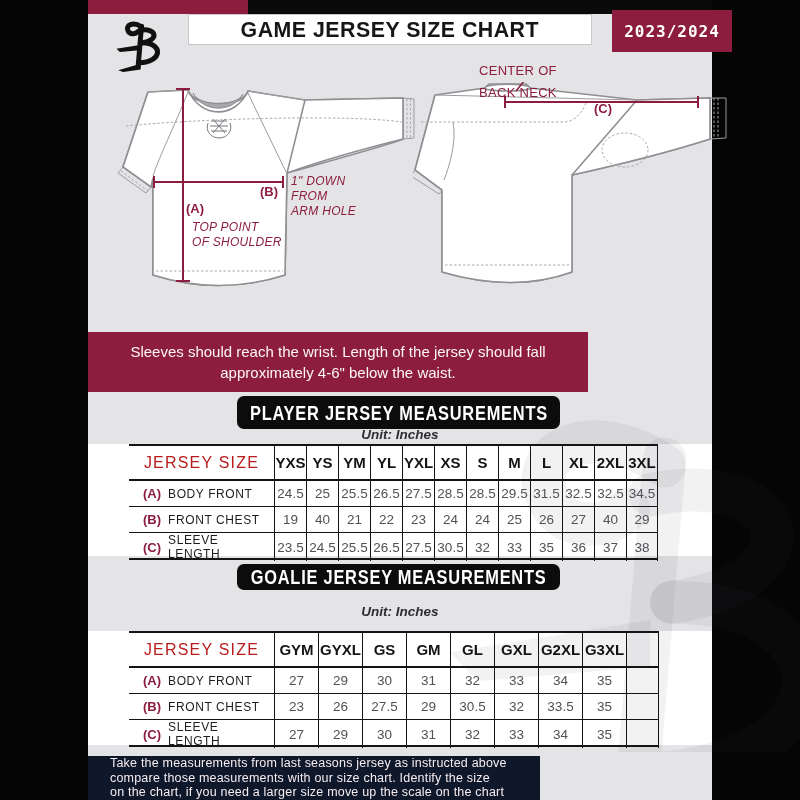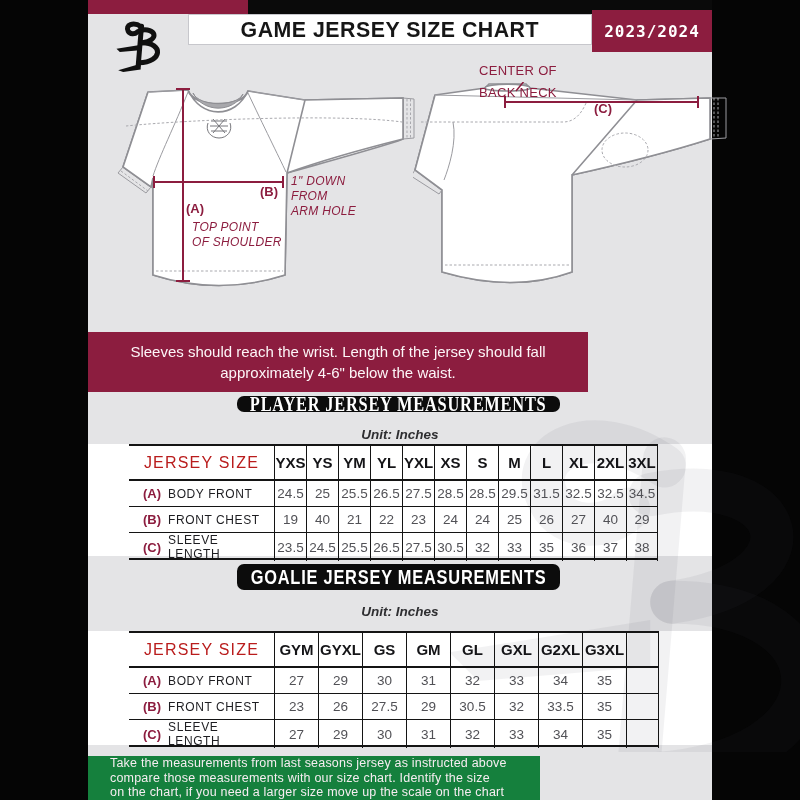--- a/index.html
+++ b/index.html
@@ -10,42 +10,42 @@
 
   
   .top-strip{position:absolute;left:0;top:0;width:624px;height:14px;background:#0a0a0a;z-index:3;}
   .top-accent{position:absolute;left:0;top:0;width:160px;height:14px;background:#8c1d3f;}
 
   
   .logo{position:absolute;left:26px;top:19px;width:50px;height:56px;z-index:4;}
   .header-bar{position:absolute;left:100px;top:14px;width:404px;height:31px;background:#fff;
       border:1px solid #c7c7cc;box-sizing:border-box;display:flex;align-items:center;justify-content:center;z-index:3;}
   .header-title{font-size:22px;font-weight:bold;color:#161616;letter-spacing:.5px;transform:scaleX(.97);}
-  .year-box{position:absolute;left:504px;top:10px;width:120px;height:42px;background:#8c1d3f;
+  .year-box{position:absolute;left:524px;top:10px;width:120px;height:42px;background:#8c1d3f;
       display:flex;align-items:center;justify-content:center;z-index:4;}
   .year-text{font-family:"DejaVu Sans Mono", monospace;font-weight:bold;color:#fff;font-size:16px;letter-spacing:1px;}
 
   
   .jersey-svg{position:absolute;z-index:2;}
   .front-svg{left:27px;top:85px;}
   .back-svg{left:325px;top:82px;}
   .anno{position:absolute;color:#8c1d3f;z-index:3;white-space:pre-line;}
   .anno.bold{font-weight:bold;font-size:13px;}
   .anno.note{font-style:italic;font-size:12px;line-height:15px;letter-spacing:.3px;}
   .anno.small-note{font-size:13px;line-height:22px;letter-spacing:.3px;}
 
   
   .banner{position:absolute;left:0;top:332px;width:500px;height:60px;background:#8c1d3f;z-index:3;
       display:flex;align-items:center;justify-content:center;text-align:center;}
   .banner-text{color:#fdf6f8;font-size:15px;line-height:21.5px;white-space:pre-line;}
 
   
   .section-title{position:absolute;left:149px;width:323px;background:#0c0c0c;border-radius:7px;z-index:3;
       display:flex;align-items:center;justify-content:center;}
-  .player-title{top:396px;height:16px;font-family:Liberation Serif, serif;}
+  .player-title{top:396px;height:33px;}
   .goalie-title{top:564px;height:26px;}
   .section-title .tt{color:#fff;font-weight:bold;font-size:21px;letter-spacing:1px;transform:scaleX(.78);white-space:nowrap;}
   .unit{position:absolute;left:0;width:624px;text-align:center;font-style:italic;font-weight:bold;
       color:#2e2e31;font-size:13.5px;z-index:3;}
   .unit-player{top:427px;}
   .unit-goalie{top:604px;}
 
   
   .white-band{position:absolute;left:0;width:624px;background:#fff;z-index:0;}
   .wb1{top:444px;height:112px;}
@@ -69,21 +69,21 @@
   .rowlabel{color:#1d1d21;font-size:12px;letter-spacing:.6px;}
   .scell{border-left:1.5px solid #141414;text-align:center;height:100%;display:flex;align-items:center;justify-content:center;box-sizing:border-box;}
   .scell.lastcol{border-right:1.5px solid #141414;}
   .scell.hd{font-weight:bold;font-size:15px;color:#141417;}
   .scell.val{font-size:13.5px;color:#515156;}
 
   
   .footer{position:absolute;left:0;top:756px;width:624px;height:44px;z-index:3;display:flex;}
   .footer-black{width:172px;height:44px;background:#0a0a0a;display:flex;align-items:center;justify-content:center;gap:9px;}
   .footer-brand{color:#fff;font-weight:bold;font-size:10.5px;letter-spacing:5px;}
-  .footer-maroon{width:452px;height:44px;background:#15803d;display:flex;align-items:center;box-sizing:border-box;padding-left:22px;}
+  .footer-maroon{width:452px;height:44px;background:#0f172a;display:flex;align-items:center;box-sizing:border-box;padding-left:22px;}
   .footer-text{color:#f6edf1;font-size:12.5px;line-height:14.5px;white-space:pre-line;letter-spacing:.2px;}
 
   .mline{stroke:#8c1d3f;stroke-width:2;}
   .outline{stroke:#8f8f94;stroke-width:1.6;fill:#fff;}
   .seam{stroke:#9b9ba0;stroke-width:1;fill:none;}
   .dashed{stroke:#a9a9ae;stroke-width:1;fill:none;stroke-dasharray:2.5 2;}
 </style>
 </head>
 <body>
 

